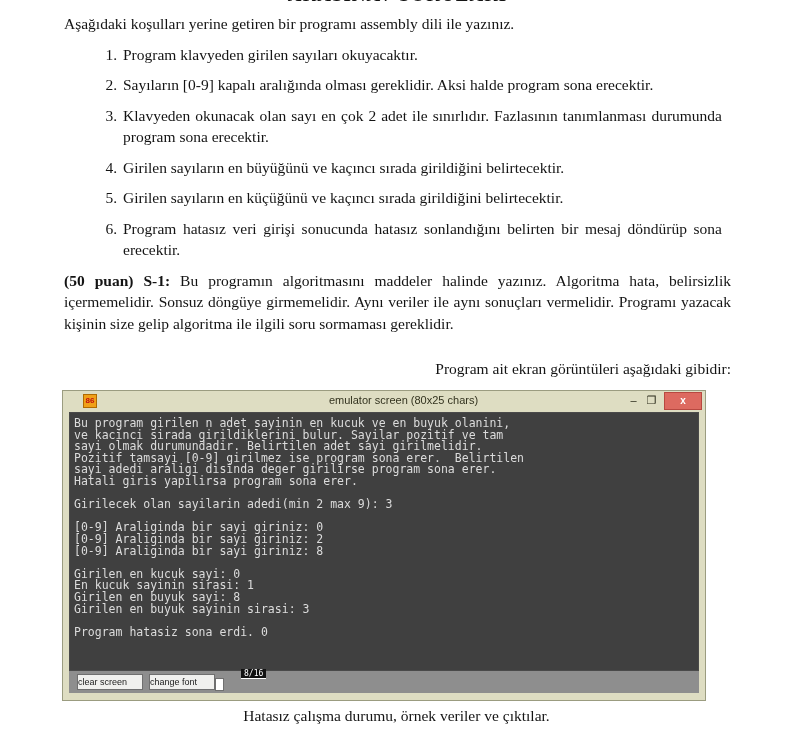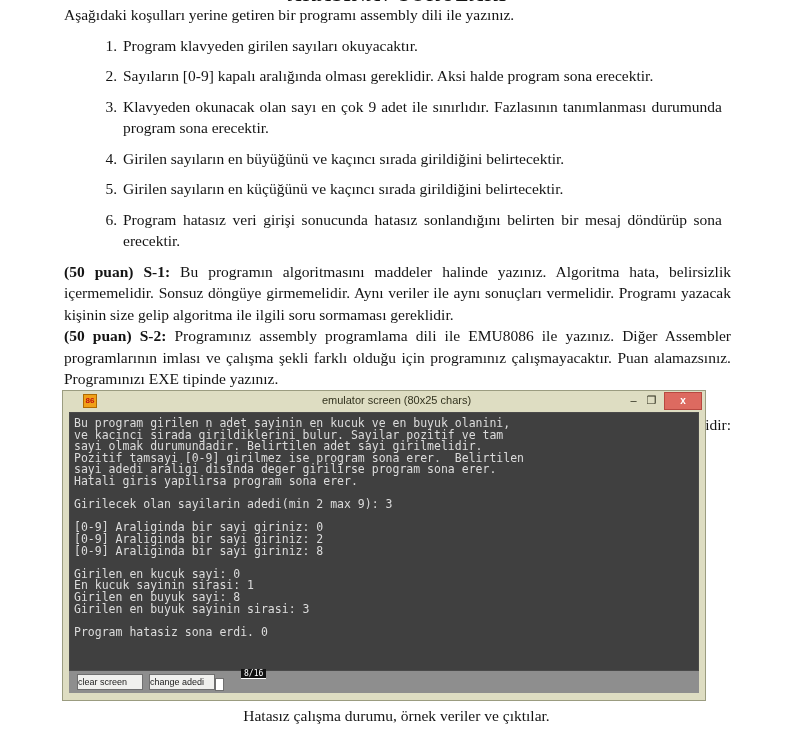--- a/index.html
+++ b/index.html
@@ -12,42 +12,42 @@
   
   .doc{
     position:absolute;left:64px;top:0;width:667px;
     font-size:15.5px;line-height:21.5px;text-align:justify;
   }
   .doc-heading{
     position:absolute;left:0;top:-16px;width:100%;height:22px;
     overflow:hidden;text-align:center;font-size:19px;font-weight:bold;
     letter-spacing:1px;margin:0;
   }
-  .intro{margin:0;padding-top:4px;}
+  .intro{margin:0;padding-top:13px;}
   ol.req-list{margin:0;padding:0 0 0 48px;}
   ol.req-list li{margin:9px;padding-left:2px;}
   p.para{margin:0;}
   p.para b{font-weight:bold;}
   .screens-intro{margin:0;padding-top:24px;text-indent:48px;text-align:right;}
   .caption{
     position:absolute;left:0;top:707px;width:793px;margin:0;
     text-align:center;font-size:15.5px;
   }
   
   .emu-window{
     position:absolute;left:62px;top:390px;width:644px;height:311px;
     background:#deddc2;border:1px solid #9b9c80;box-sizing:border-box;
     font-family:"Liberation Sans", sans-serif;
     padding-left:15px;
   }
   .emu-titlebar{
     position:relative;height:21px;width:100%;
   }
   .emu-title{
-    position:absolute;left:5px;top:3px;width:100%;text-align:center;
+    position:absolute;left:12px;top:3px;width:100%;text-align:center;
     font-size:11px;color:#33331f;
   }
   .emu-icon{
     position:absolute;left:5px;top:3px;width:14px;height:14px;
     background:#f0a018;border:1px solid #b06a00;box-sizing:border-box;
     color:#c01010;font-size:8px;font-weight:bold;text-align:center;
     line-height:12px;overflow:hidden;
   }
   .emu-btn-min,.emu-btn-max{
     position:absolute;top:2px;width:15px;height:16px;
@@ -98,42 +98,41 @@
 </style>
 </head>
 <body>
 
 <div class="doc">
   <h1 class="doc-heading">ARASINAV SORULARI</h1>
   <p class="intro">Aşağıdaki koşulları yerine getiren bir programı assembly dili ile yazınız.</p>
   <ol class="req-list">
     <li>Program klavyeden girilen sayıları okuyacaktır.</li>
     <li>Sayıların [0-9] kapalı aralığında olması gereklidir. Aksi halde program sona erecektir.</li>
-    <li>Klavyeden okunacak olan sayı en çok 9 adet ile sınırlıdır. Fazlasının tanımlanması durumunda program sona erecektir.</li>
+    <li>Klavyeden okunacak olan sayı en çok 2 adet ile sınırlıdır. Fazlasının tanımlanması durumunda program sona erecektir.</li>
     <li>Girilen sayıların en büyüğünü ve kaçıncı sırada girildiğini belirtecektir.</li>
     <li>Girilen sayıların en küçüğünü ve kaçıncı sırada girildiğini belirtecektir.</li>
     <li>Program hatasız veri girişi sonucunda hatasız sonlandığını belirten bir mesaj döndürüp sona erecektir.</li>
   </ol>
   <p class="para"><b>(50 puan) S-1:</b><span> Bu programın algoritmasını maddeler halinde yazınız. Algoritma hata, belirsizlik içermemelidir. Sonsuz döngüye girmemelidir. Aynı veriler ile aynı sonuçları vermelidir. Programı yazacak kişinin size gelip algoritma ile ilgili soru sormaması gereklidir.</span></p>
-  <p class="para"><b>(50 puan) S-2:</b><span> Programınız assembly programlama dili ile EMU8086 ile yazınız. Diğer Assembler programlarının imlası ve çalışma şekli farklı olduğu için programınız çalışmayacaktır. Puan alamazsınız. Programınızı EXE tipinde yazınız.</span></p>
   <p class="screens-intro">Program ait ekran görüntüleri aşağıdaki gibidir:</p>
 </div>
 
 <div class="emu-window">
   <div class="emu-titlebar">
     <div class="emu-icon">86</div>
     <div class="emu-title">emulator screen (80x25 chars)</div>
     <div class="emu-btn-min">–</div>
     <div class="emu-btn-max">❐</div>
     <div class="emu-btn-close">x</div>
   </div>
   <div class="emu-console">
     <div class="con-lines"><div>Bu program girilen n adet sayinin en kucuk ve en buyuk olanini,</div><div>ve kacinci sirada girildiklerini bulur. Sayilar pozitif ve tam</div><div>sayi olmak durumundadir. Belirtilen adet sayi girilmelidir.</div><div>Pozitif tamsayi [0-9] girilmez ise program sona erer.  Belirtilen</div><div>sayi adedi araligi disinda deger girilirse program sona erer.</div><div>Hatali giris yapilirsa program sona erer.</div><div>&nbsp;</div><div>Girilecek olan sayilarin adedi(min 2 max 9): 3</div><div>&nbsp;</div><div>[0-9] Araliginda bir sayi giriniz: 0</div><div>[0-9] Araliginda bir sayi giriniz: 2</div><div>[0-9] Araliginda bir sayi giriniz: 8</div><div>&nbsp;</div><div>Girilen en kucuk sayi: 0</div><div>En kucuk sayinin sirasi: 1</div><div>Girilen en buyuk sayi: 8</div><div>Girilen en buyuk sayinin sirasi: 3</div><div>&nbsp;</div><div>Program hatasiz sona erdi. 0</div></div>
   </div>
   <div class="emu-footer">
     <div class="ebtn btn-clear">clear screen</div>
-    <div class="ebtn btn-font">change adedi</div>
+    <div class="ebtn btn-font">change font</div>
     <div class="fontsize-box"></div>
     <div class="fontsize-label">8/16</div>
   </div>
 </div>
 
 <p class="caption">Hatasız çalışma durumu, örnek veriler ve çıktılar.</p>
 
 </body></html>

